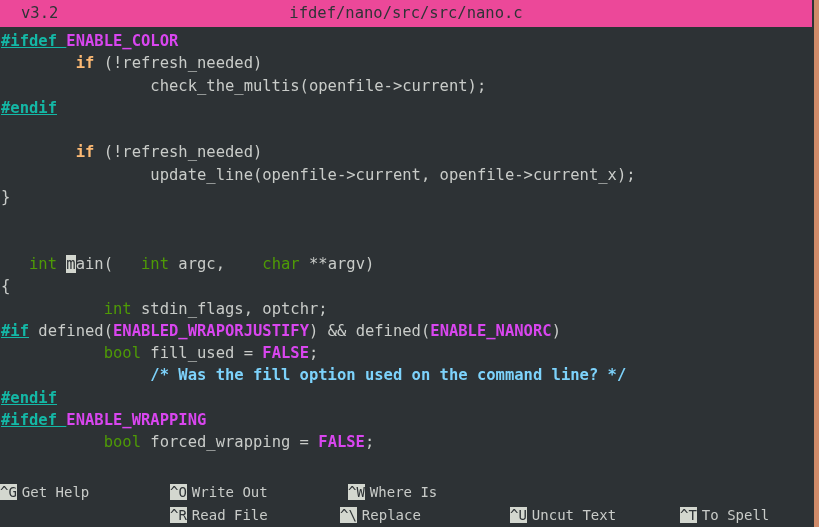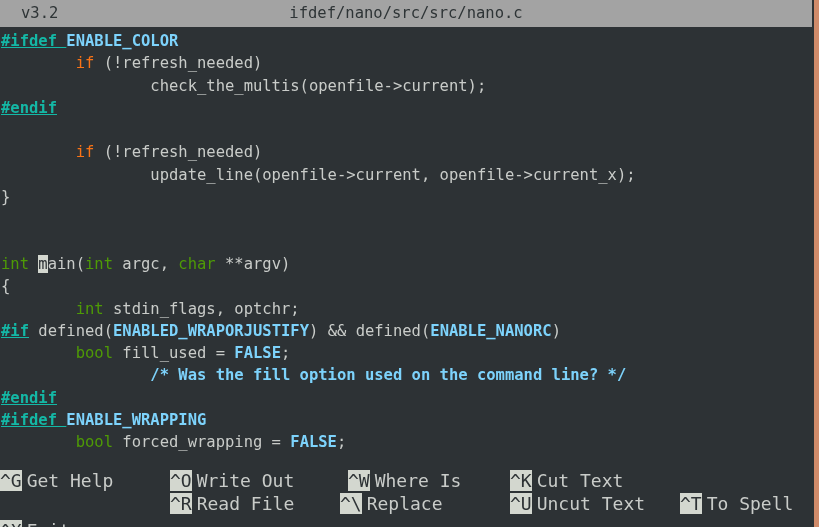--- a/index.html
+++ b/index.html
@@ -39,21 +39,21 @@
     background: #2d3235;
   }
 
   
   .titlebar {
     position: absolute;
     left: 0;
     top: 0;
     width: 812px;
     height: 27px;
-    background: #a3a3a3;
+    background: #ec4899;
     color: #2e3436;
     font-size: 15.5px;
     line-height: 27px;
     white-space: pre;
   }
   .titlebar .tb-version {
     position: absolute;
     left: 21px;
     top: 0;
   }
@@ -78,35 +78,35 @@
     color: #c9ccc9;
   }
   .codeline {
     height: 22.3px;
     white-space: pre;
     padding-left: 1px;
   }
 
   
   .c-pre   { color: #14b8a6; font-weight: bold; text-decoration: underline; }
-  .c-macro { color: #7dd3fc; font-weight: bold; }
-  .c-type  { color: #4e9a06; }
-  .c-kw    { color: #f97316; font-weight: normal; }
+  .c-macro { color: #d946ef; font-weight: bold; }
+  .c-type  { color: #4e9a06; padding-left: 28px; }
+  .c-kw    { color: #fdba74; font-weight: bold; }
   .c-cmt   { color: #7dd3fc; font-weight: bold; }
   .c-txt   { color: #c9ccc9; }
   .cursor  { background: #d3d7cf; color: #2d3235; }
 
   
   .shortcutbar {
     position: absolute;
     left: 0;
-    bottom: 12px;
+    bottom: 0;
     width: 812px;
     height: 46px;
-    font-size: 18px;
+    font-size: 14px;
     line-height: 23px;
   }
   .sc-row {
     position: relative;
     height: 23px;
     width: 812px;
   }
   .sc-item {
     position: absolute;
     top: 0;
@@ -133,21 +133,20 @@
     <span class="tb-filename">ifdef/nano/src/src/nano.c</span>
   </div>
 
   <div class="editor" id="editor"><div class="codeline"><span class="c-pre">#ifdef </span><span class="c-macro">ENABLE_COLOR</span></div><div class="codeline"><span class="c-txt">        </span><span class="c-kw">if</span><span class="c-txt"> (!refresh_needed)</span></div><div class="codeline"><span class="c-txt">                check_the_multis(openfile-&gt;current);</span></div><div class="codeline"><span class="c-pre">#endif</span></div><div class="codeline">&nbsp;</div><div class="codeline"><span class="c-txt">        </span><span class="c-kw">if</span><span class="c-txt"> (!refresh_needed)</span></div><div class="codeline"><span class="c-txt">                update_line(openfile-&gt;current, openfile-&gt;current_x);</span></div><div class="codeline"><span class="c-txt">}</span></div><div class="codeline">&nbsp;</div><div class="codeline">&nbsp;</div><div class="codeline"><span class="c-type">int</span><span class="c-txt"> </span><span class="cursor">m</span><span class="c-txt">ain(</span><span class="c-type">int</span><span class="c-txt"> argc, </span><span class="c-type">char</span><span class="c-txt"> **argv)</span></div><div class="codeline"><span class="c-txt">{</span></div><div class="codeline"><span class="c-txt">        </span><span class="c-type">int</span><span class="c-txt"> stdin_flags, optchr;</span></div><div class="codeline"><span class="c-pre">#if</span><span class="c-txt"> defined(</span><span class="c-macro">ENABLED_WRAPORJUSTIFY</span><span class="c-txt">) &amp;&amp; defined(</span><span class="c-macro">ENABLE_NANORC</span><span class="c-txt">)</span></div><div class="codeline"><span class="c-txt">        </span><span class="c-type">bool</span><span class="c-txt"> fill_used = </span><span class="c-macro">FALSE</span><span class="c-txt">;</span></div><div class="codeline"><span class="c-txt">                </span><span class="c-cmt">/* Was the fill option used on the command line? */</span></div><div class="codeline"><span class="c-pre">#endif</span></div><div class="codeline"><span class="c-pre">#ifdef </span><span class="c-macro">ENABLE_WRAPPING</span></div><div class="codeline"><span class="c-txt">        </span><span class="c-type">bool</span><span class="c-txt"> forced_wrapping = </span><span class="c-macro">FALSE</span><span class="c-txt">;</span></div></div>
 
   <div class="shortcutbar">
     <div class="sc-row" id="sc-row1">
         <div class="sc-item" style="left: 0px;"><span class="sc-key">^G</span><span class="sc-label">Get Help</span></div>
         <div class="sc-item" style="left: 170px;"><span class="sc-key">^O</span><span class="sc-label">Write Out</span></div>
         <div class="sc-item" style="left: 340px; margin-left: 8px;"><span class="sc-key">^W</span><span class="sc-label">Where Is</span></div>
-        <div class="sc-item" style="left: 510px;"><span class="sc-key">^K</span><span class="sc-label">Cut Text</span></div>
       </div>
     <div class="sc-row" id="sc-row2">
         <div class="sc-item" style="left: 0px; margin-top: 27px;"><span class="sc-key">^X</span><span class="sc-label">Exit</span></div>
         <div class="sc-item" style="left: 170px;"><span class="sc-key">^R</span><span class="sc-label">Read File</span></div>
         <div class="sc-item" style="left: 340px;"><span class="sc-key">^\</span><span class="sc-label">Replace</span></div>
         <div class="sc-item" style="left: 510px;"><span class="sc-key">^U</span><span class="sc-label">Uncut Text</span></div>
         <div class="sc-item" style="left: 680px;"><span class="sc-key">^T</span><span class="sc-label">To Spell</span></div>
       </div>
   </div>
 

